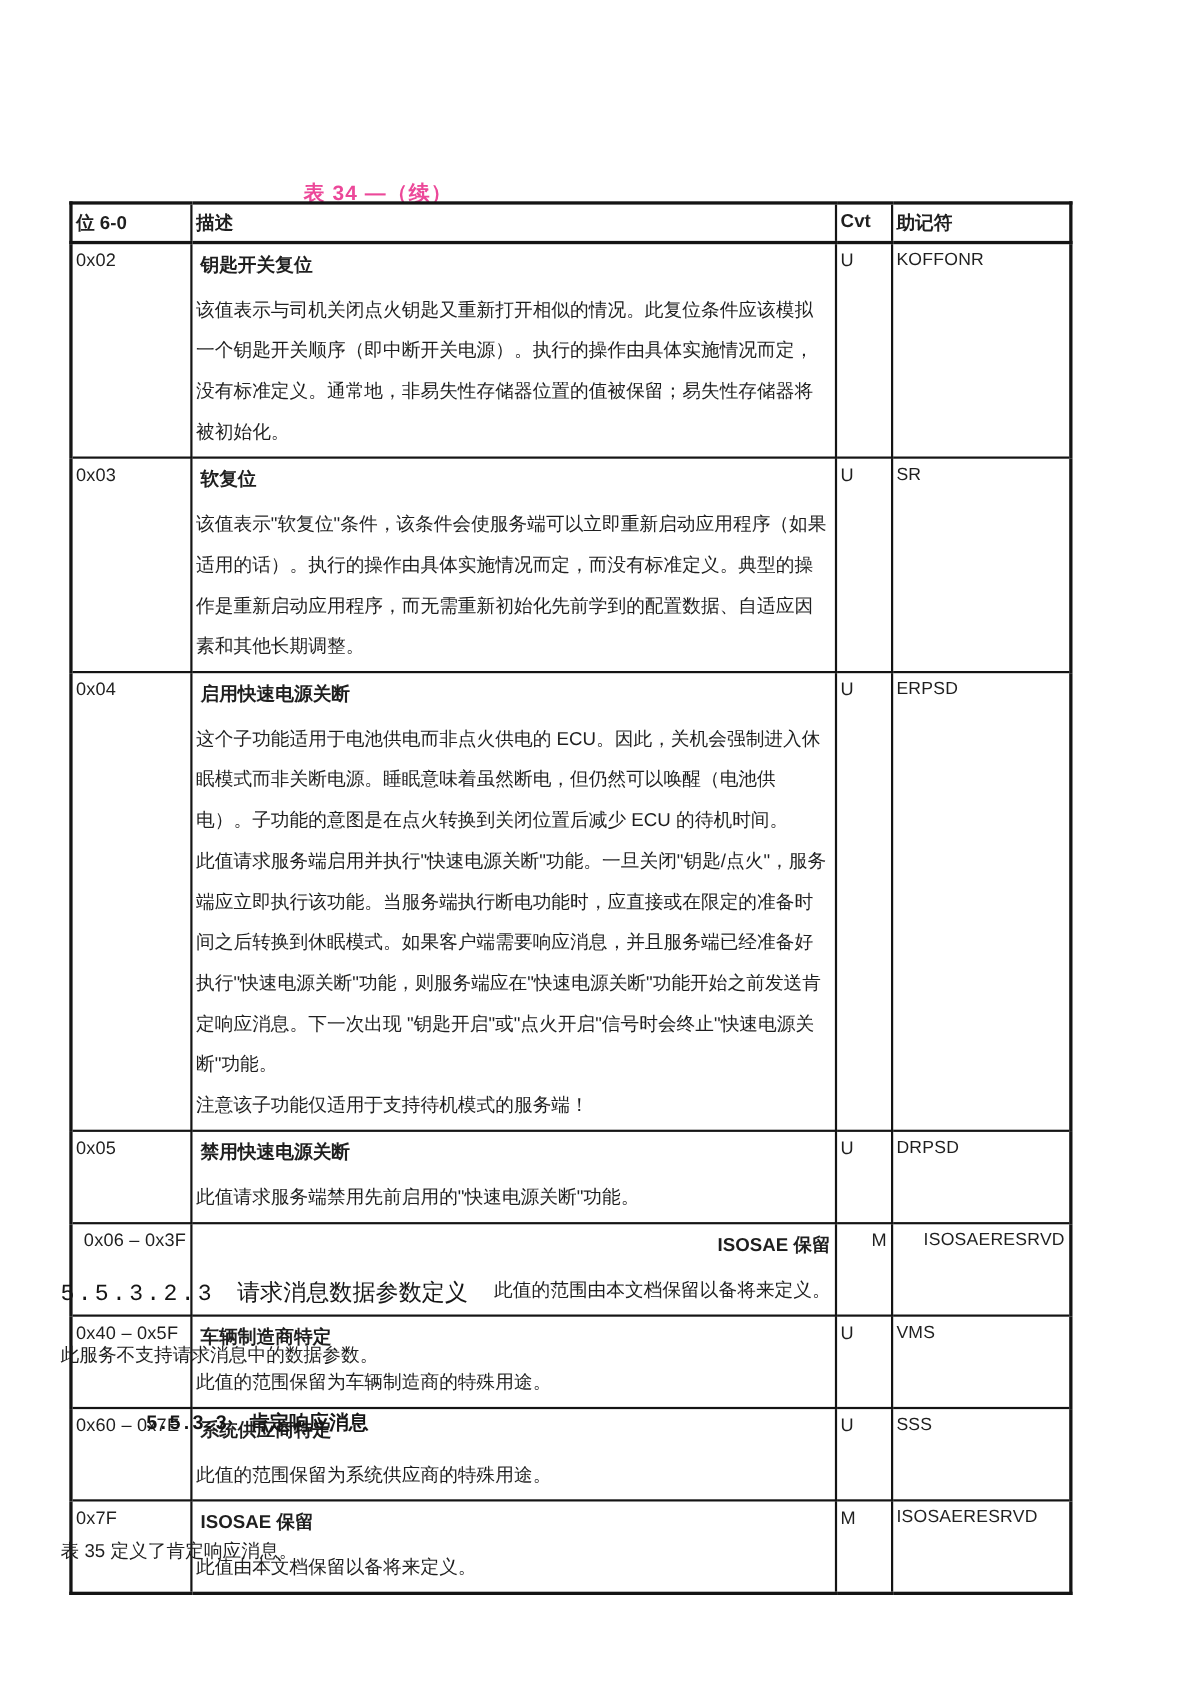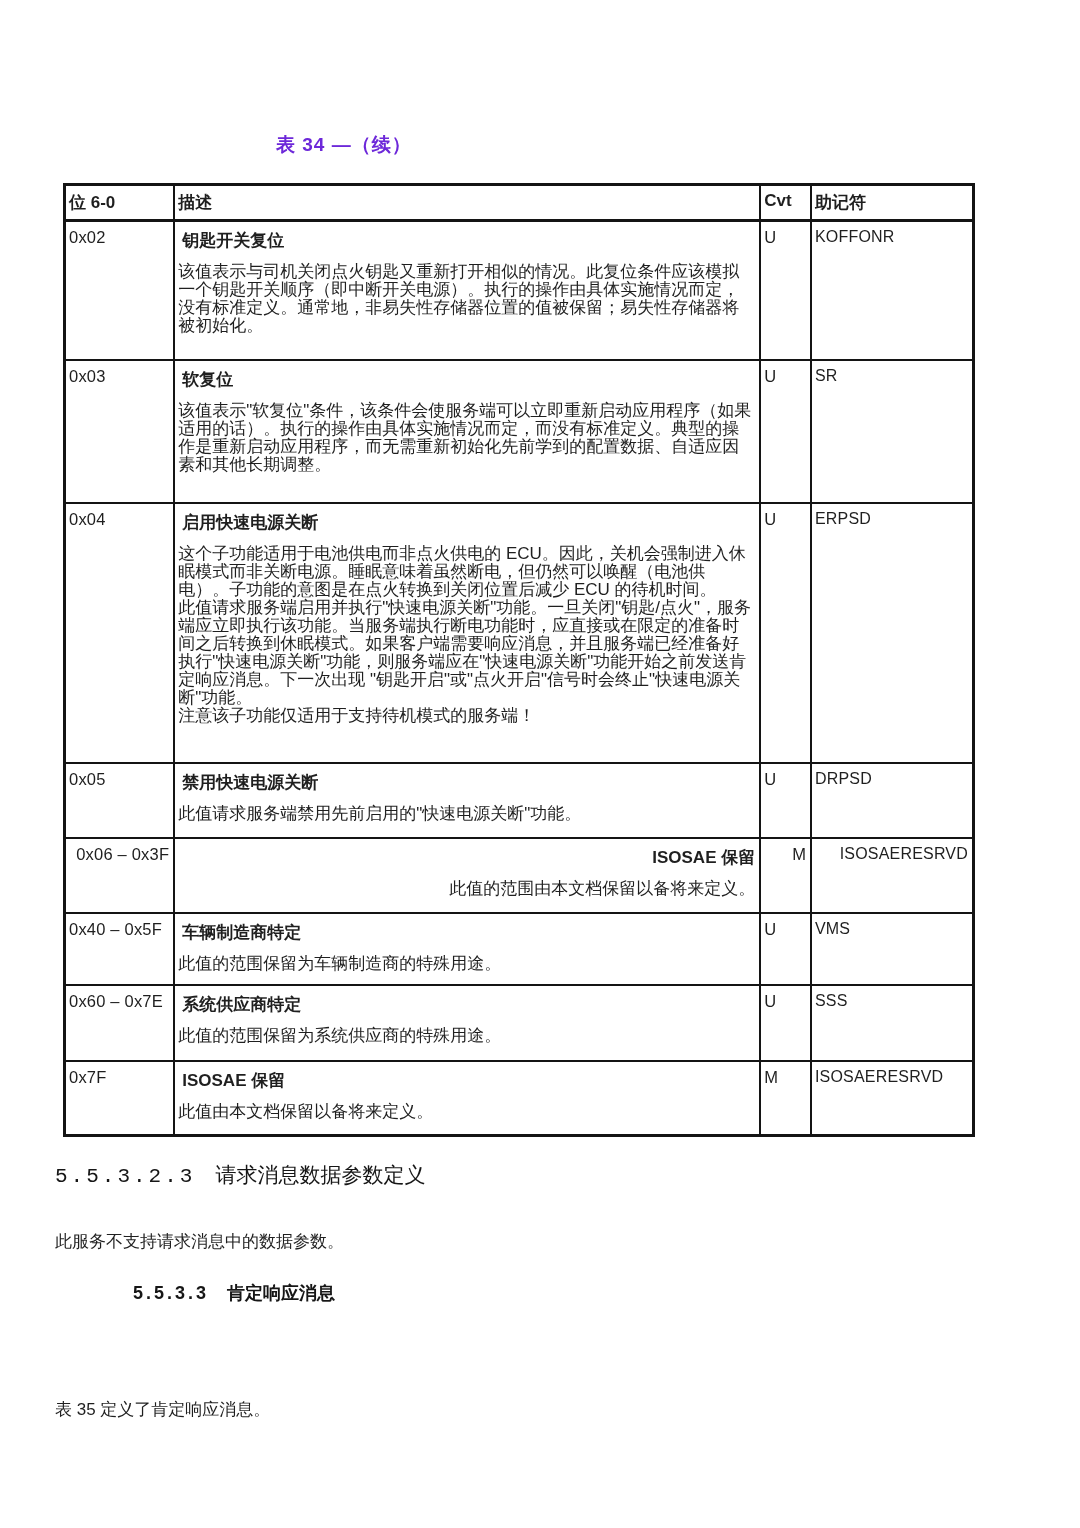--- a/index.html
+++ b/index.html
@@ -3,22 +3,22 @@
 <meta charset="utf-8">
 <style>
   html,body{margin:0;padding:0;}
   body{
     width:1080px;height:1528px;position:relative;background:#ffffff;
     font-family:"Liberation Sans","DejaVu Sans",sans-serif;color:#1a1a1a;
     -webkit-font-smoothing:antialiased;
   }
   .page{position:absolute;inset:0;}
   .table-title{
-    position:absolute;left:276px;top:132px;
-    font-size:19px;font-weight:bold;letter-spacing:1px;color:#6d28d9;
+    position:absolute;left:276px;top:163px;
+    font-size:19px;font-weight:bold;letter-spacing:1px;color:#ec4899;
   }
   .doc-table{
     position:absolute;left:63px;top:183px;width:912px;
     border-collapse:collapse;table-layout:fixed;
     font-size:17px;color:#1f1f1f;
   }
   .doc-table td,.doc-table th{
     border:2px solid #141414;vertical-align:top;text-align:left;
     padding:6px 4px 4px 3px;font-weight:normal;overflow:hidden;
   }
@@ -30,21 +30,21 @@
   .doc-table th:last-child, .doc-table td:last-child{border-right:3px solid #141414;}
   .doc-table tr:last-child td{border-bottom:3px solid #141414;}
   .col-bits{width:106px;}
   .col-desc{width:566px;}
   .col-cvt{width:49px;}
   .col-mn{width:157px;}
   .cell-bits{padding-left:1px;font-size:16.5px;letter-spacing:.2px;}
   .cell-cvt{text-align:center;padding-left:0;padding-right:0;font-size:16.5px;}
   .cell-mn{font-size:16px;letter-spacing:.2px;}
   .desc-title{font-weight:bold;line-height:26px;margin:0 0 9px 4px;}
-  .para{margin:0;line-height:18px;}
+  .para{margin:0;line-height:37px;}
   
   .r0 td{height:127px;} .r1 td{height:131px;} .r2 td{height:248px;}
   .r3 td{height:63px;}  .r4 td{height:63px;text-align:right;}  .r5 td{height:60px;}
   .r6 td{height:64px;}  .r7 td{height:62px;}
   .sec-h2{
     position:absolute;left:55px;font-size:21px;font-weight:normal;color:#161616;
     white-space:nowrap;
     font-family:Liberation Mono, monospace;
   }
   .sec-h2 .num{letter-spacing:3px;margin-right:20px;}
@@ -160,21 +160,21 @@
         <td class="cell-cvt">M</td>
         <td class="cell-mn">ISOSAERESRVD</td>
       </tr>
     </tbody>
   </table>
 
   <div class="sec-h2" style="top:1161px;">
     <span class="num">5.5.3.2.3</span><span>请求消息数据参数定义</span>
   </div>
 
-  <div class="body-p" style="top:1220px;margin-top:10px;">此服务不支持请求消息中的数据参数。</div>
+  <div class="body-p" style="top:1220px;">此服务不支持请求消息中的数据参数。</div>
 
   <div class="sec-h3" style="top:1281px;">
     <span class="num">5.5.3.3</span><span>肯定响应消息</span>
   </div>
 
 
   <div class="body-p" style="top:1398px;">表 35 定义了肯定响应消息。</div>
 
 </div>
 

